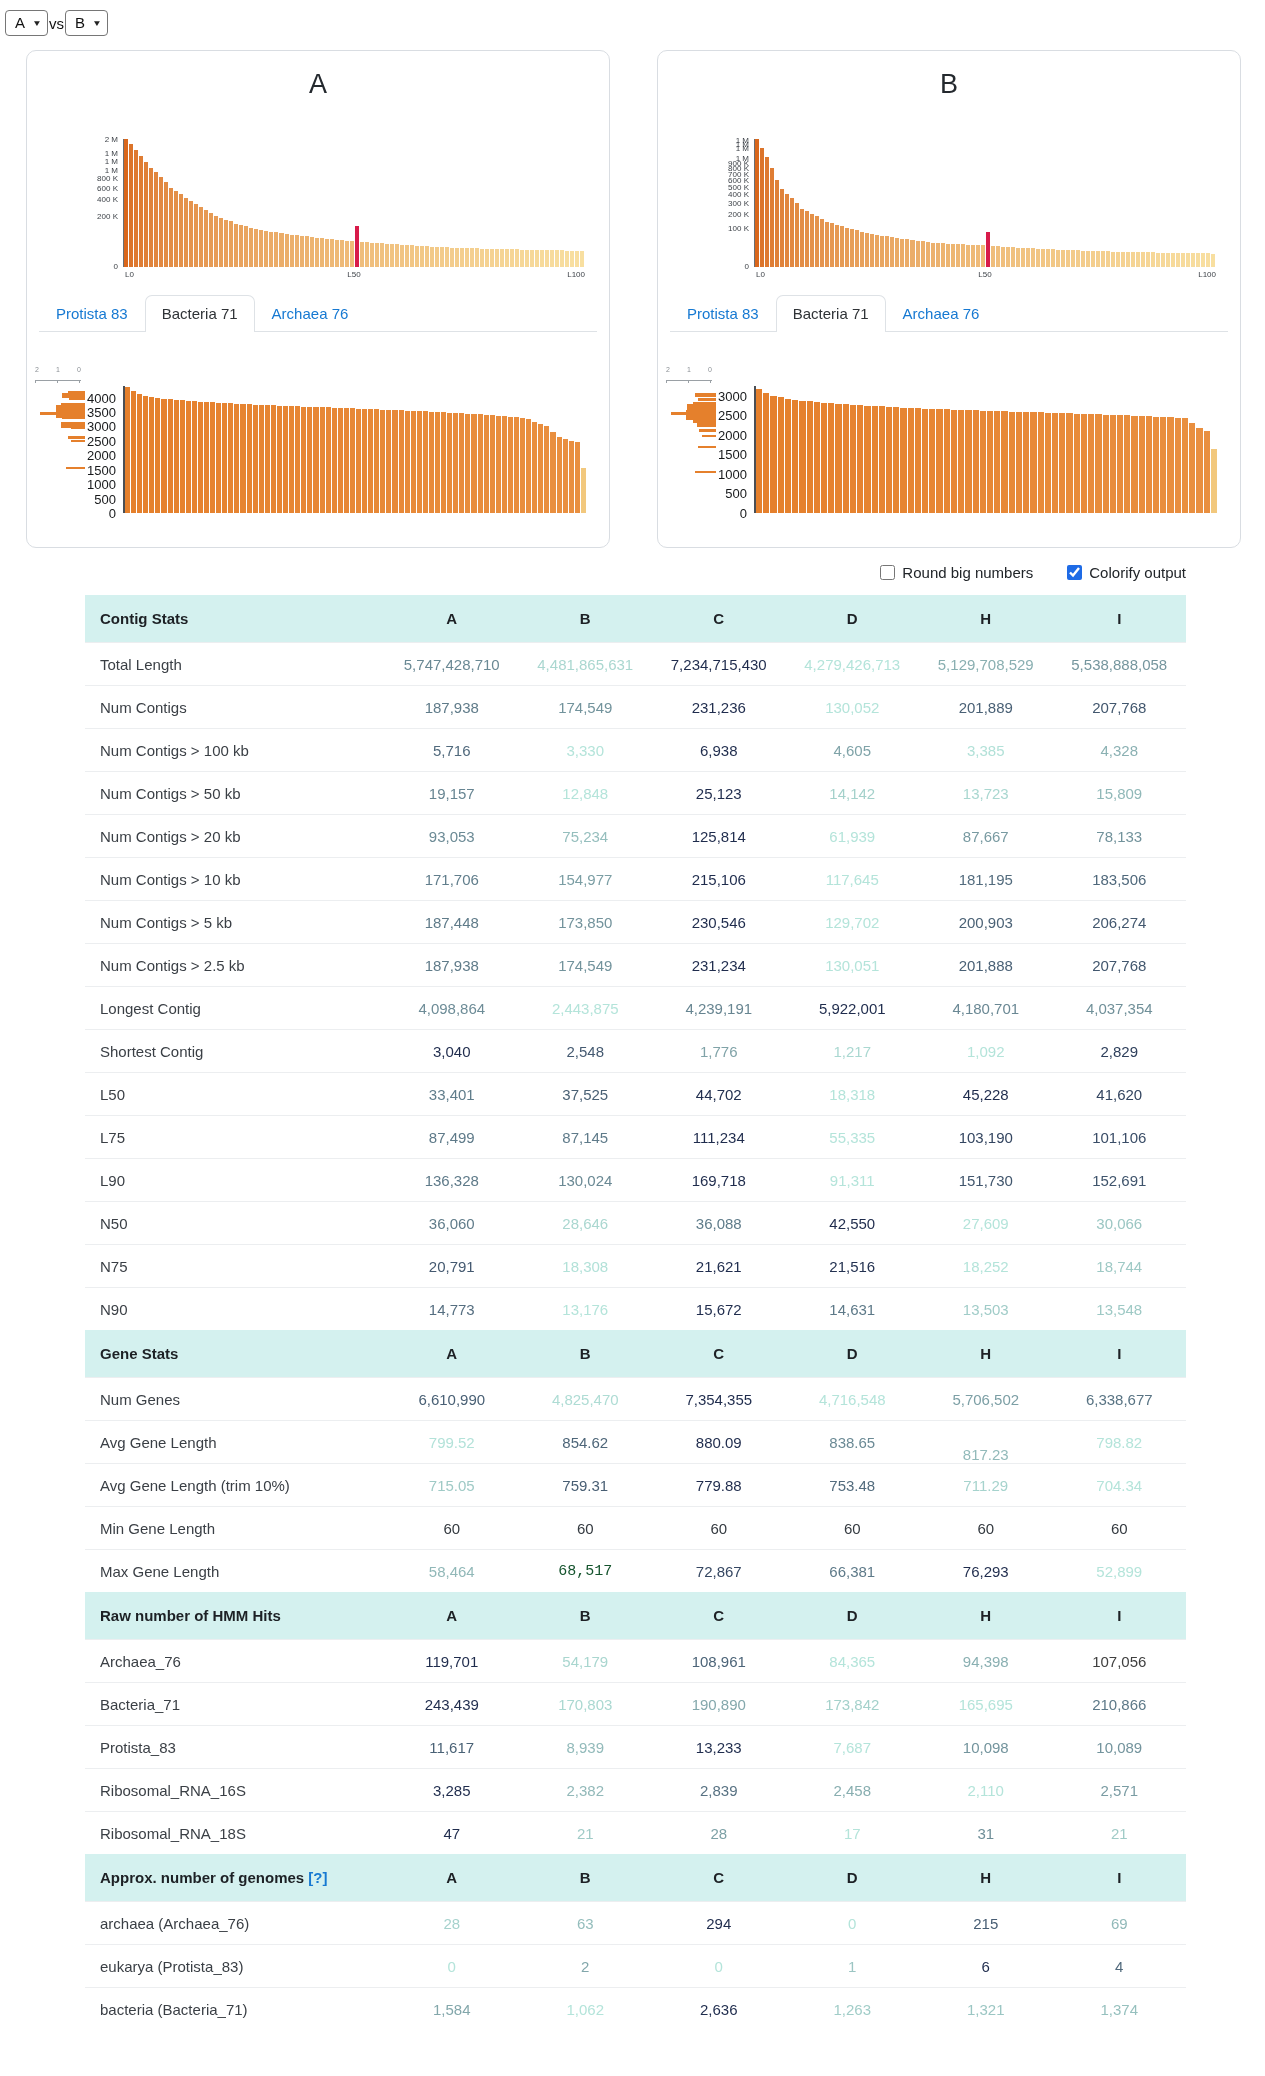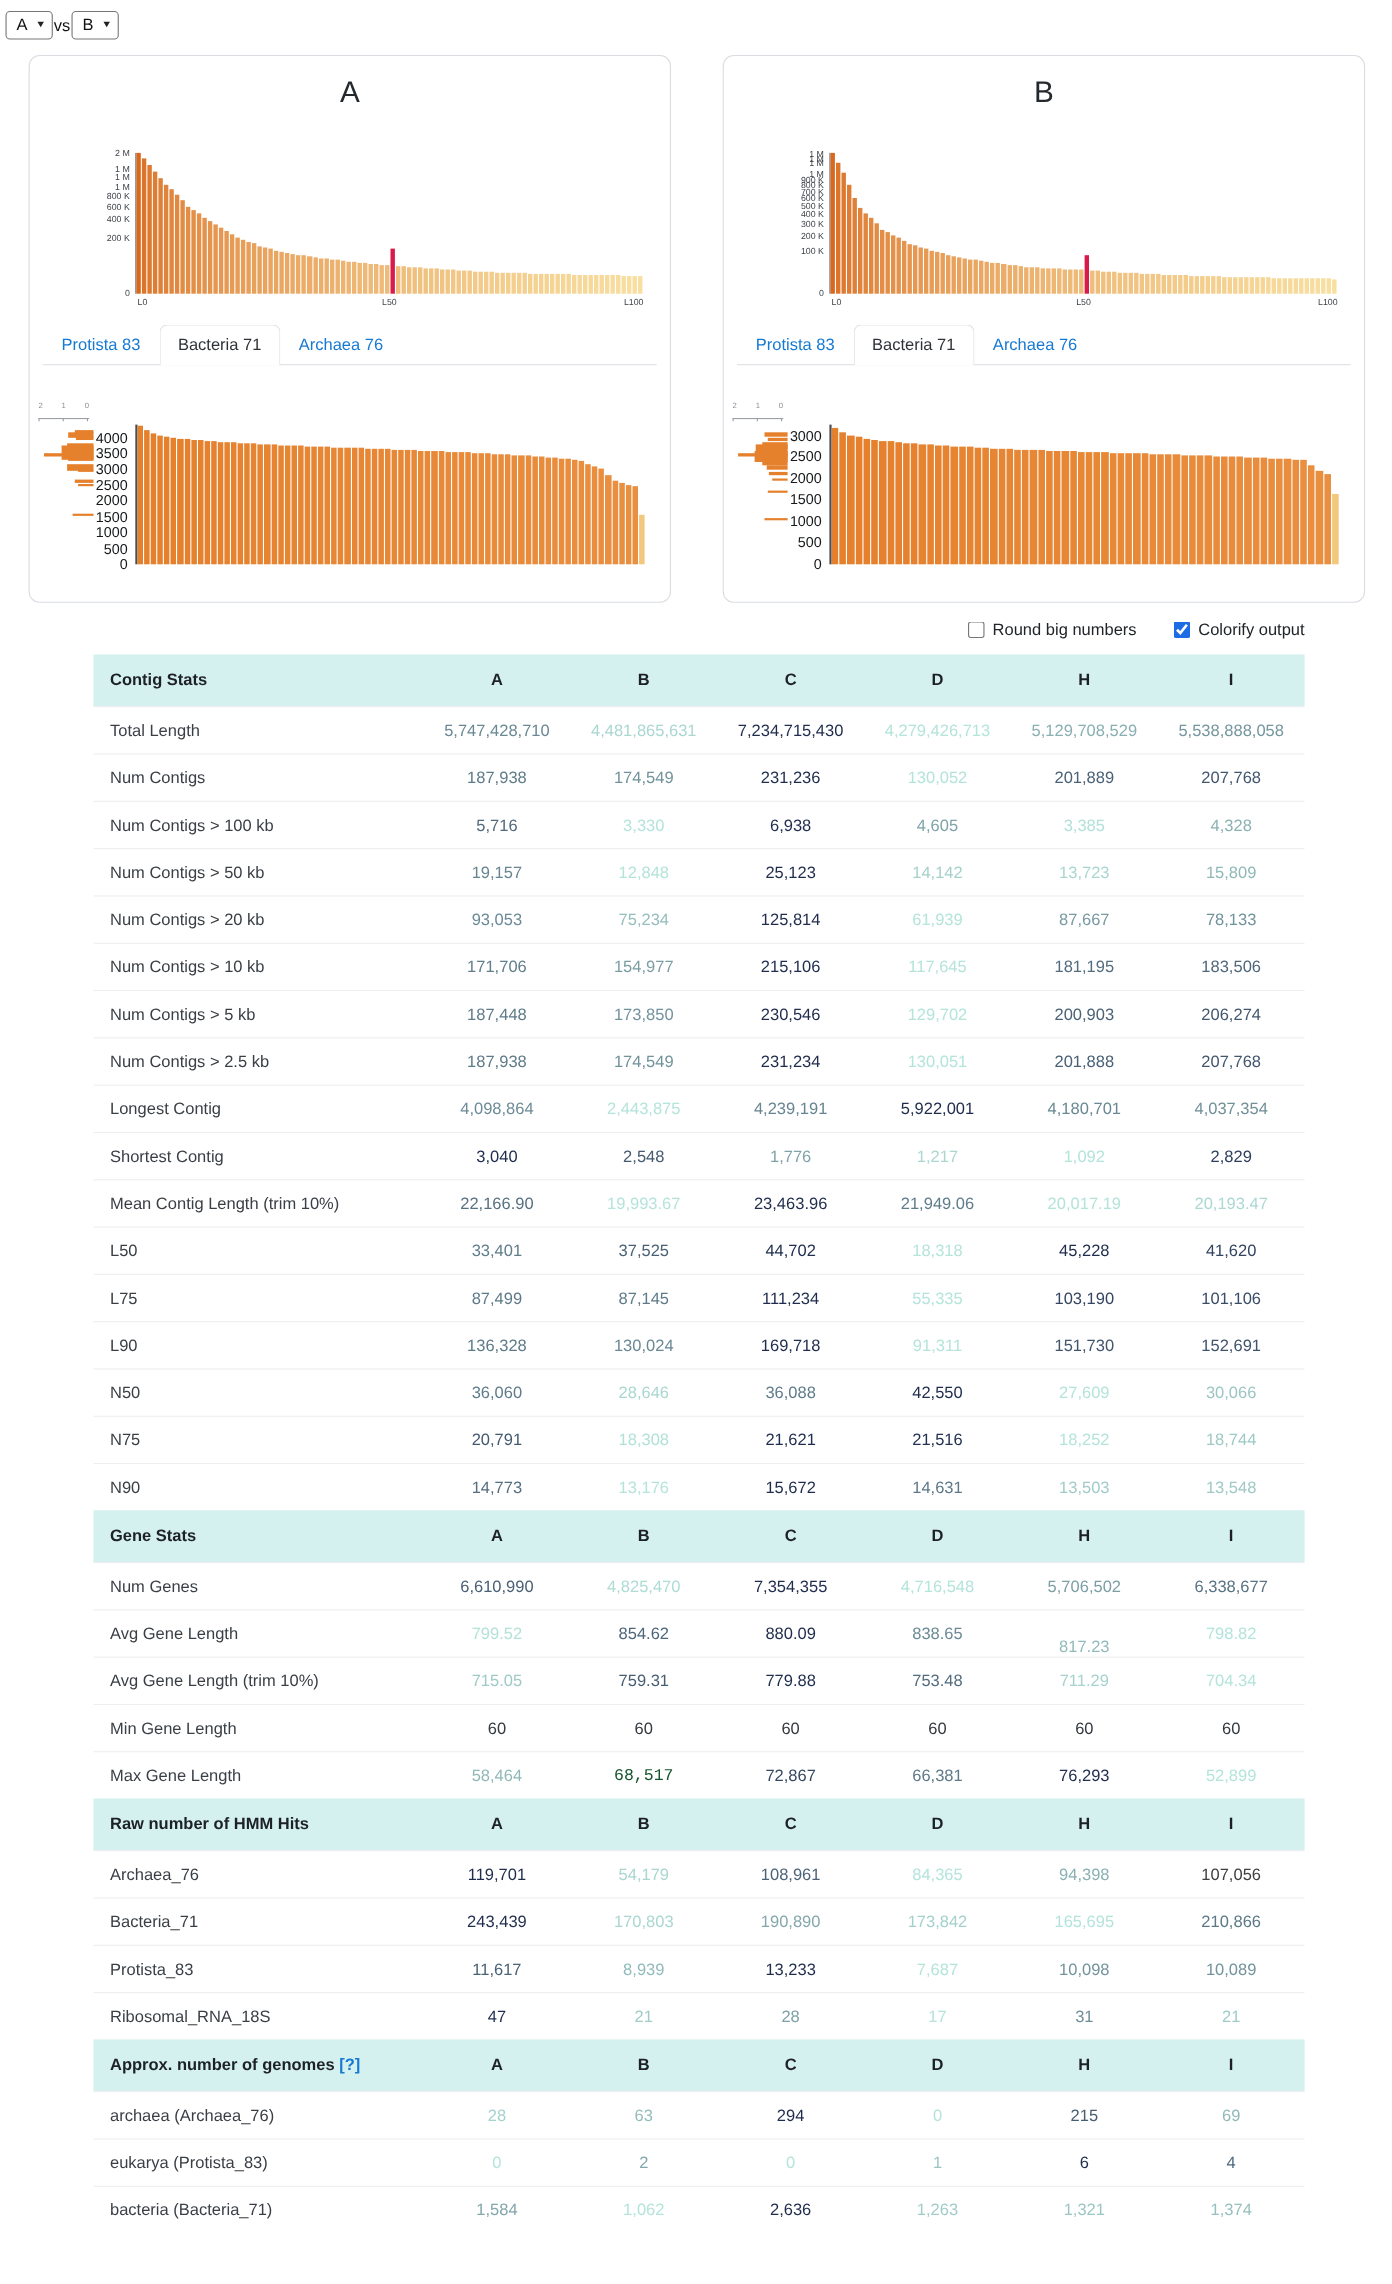--- a/index.html
+++ b/index.html
@@ -619,29 +619,20 @@
     <div class="trow">
       <div class="tlabel">Shortest Contig</div>
       <div class="tcell" style="color: rgb(31, 44, 77);">3,040</div>
       <div class="tcell" style="color: rgb(69, 90, 113);">2,548</div>
       <div class="tcell" style="color: rgb(128, 163, 168);">1,776</div>
       <div class="tcell" style="color: rgb(170, 216, 209);">1,217</div>
       <div class="tcell" style="color: rgb(180, 228, 218);">1,092</div>
       <div class="tcell" style="color: rgb(47, 64, 92);">2,829</div>
     </div>
     <div class="trow">
-      <div class="tlabel">Mean Contig Length (trim 10%)</div>
-      <div class="tcell" style="color: rgb(87, 113, 130);">22,166.90</div>
-      <div class="tcell" style="color: rgb(180, 228, 218);">19,993.67</div>
-      <div class="tcell" style="color: rgb(31, 44, 77);">23,463.96</div>
-      <div class="tcell" style="color: rgb(96, 124, 139);">21,949.06</div>
-      <div class="tcell" style="color: rgb(179, 227, 217);">20,017.19</div>
-      <div class="tcell" style="color: rgb(171, 217, 210);">20,193.47</div>
-    </div>
-    <div class="trow">
       <div class="tlabel">L50</div>
       <div class="tcell" style="color: rgb(96, 125, 139);">33,401</div>
       <div class="tcell" style="color: rgb(74, 97, 117);">37,525</div>
       <div class="tcell" style="color: rgb(34, 48, 80);">44,702</div>
       <div class="tcell" style="color: rgb(180, 228, 218);">18,318</div>
       <div class="tcell" style="color: rgb(31, 44, 77);">45,228</div>
       <div class="tcell" style="color: rgb(51, 69, 96);">41,620</div>
     </div>
     <div class="trow">
       <div class="tlabel">L75</div>
@@ -772,20 +763,29 @@
     <div class="trow">
       <div class="tlabel">Protista_83</div>
       <div class="tcell" style="color: rgb(74, 98, 118);">11,617</div>
       <div class="tcell" style="color: rgb(146, 186, 186);">8,939</div>
       <div class="tcell" style="color: rgb(31, 44, 77);">13,233</div>
       <div class="tcell" style="color: rgb(180, 228, 218);">7,687</div>
       <div class="tcell" style="color: rgb(115, 148, 157);">10,098</div>
       <div class="tcell" style="color: rgb(115, 148, 157);">10,089</div>
     </div>
     <div class="trow">
+      <div class="tlabel">Ribosomal_RNA_16S</div>
+      <div class="tcell" style="color: rgb(31, 44, 77);">3,285</div>
+      <div class="tcell" style="color: rgb(146, 185, 185);">2,382</div>
+      <div class="tcell" style="color: rgb(88, 114, 131);">2,839</div>
+      <div class="tcell" style="color: rgb(136, 174, 176);">2,458</div>
+      <div class="tcell" style="color: rgb(180, 228, 218);">2,110</div>
+      <div class="tcell" style="color: rgb(122, 156, 163);">2,571</div>
+    </div>
+    <div class="trow">
       <div class="tlabel">Ribosomal_RNA_18S</div>
       <div class="tcell" style="color: rgb(31, 44, 77);">47</div>
       <div class="tcell" style="color: rgb(160, 203, 199);">21</div>
       <div class="tcell" style="color: rgb(125, 161, 166);">28</div>
       <div class="tcell" style="color: rgb(180, 228, 218);">17</div>
       <div class="tcell" style="color: rgb(110, 142, 152);">31</div>
       <div class="tcell" style="color: rgb(160, 203, 199);">21</div>
     </div>
     <div class="trow thead">
       <div class="tlabel">Approx. number of genomes <span class="help">[?]</span></div>

